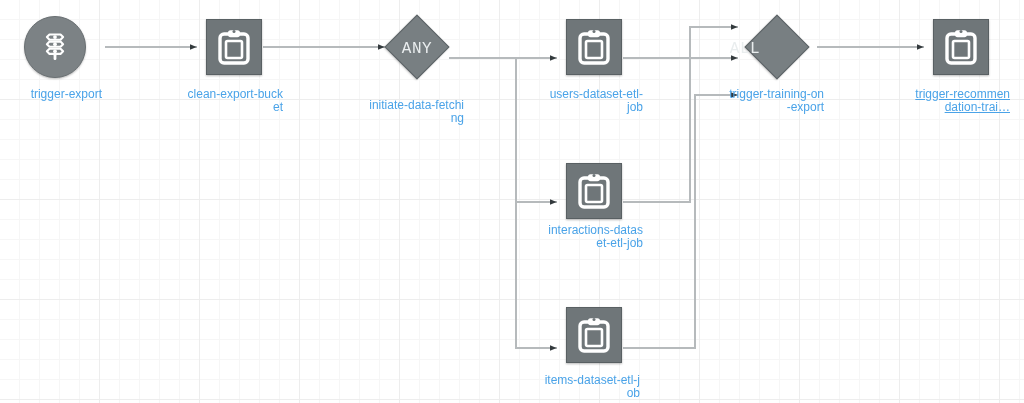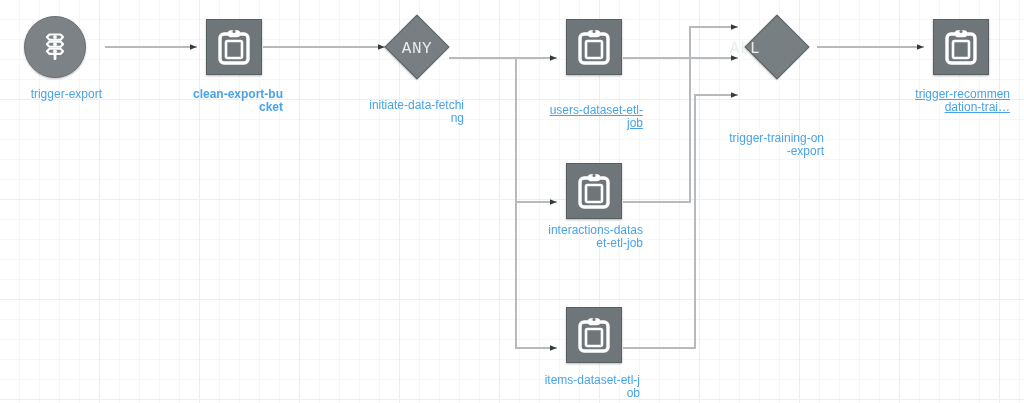--- a/index.html
+++ b/index.html
@@ -117,37 +117,37 @@
       <div class="node-label" style="left: 6px; top: 88px;">trigger-export</div>
       <div class="task-box" style="left: 206px; top: 19px;">
         <svg width="34" height="38" viewBox="0 0 34 38">
           <rect x="3" y="6" width="28" height="29" rx="4" ry="4" fill="none" stroke="#ffffff" stroke-width="3.4"></rect>
           <path d="M12 6 V4.5 a1.6 1.6 0 0 1 1.6 -1.6 h6.8 A1.6 1.6 0 0 1 22 4.5 V6 z" fill="#ffffff"></path>
           <rect x="11" y="2.2" width="12" height="7" rx="2.6" ry="2.6" fill="#ffffff"></rect>
           <circle cx="17" cy="3.4" r="1.5" fill="#6f7679"></circle>
           <rect x="9" y="13" width="16" height="17" rx="1.5" ry="1.5" fill="none" stroke="#ffffff" stroke-width="2.6"></rect>
         </svg>
       </div>
-      <div class="node-label" style="left: 187px; top: 88px; font-weight: bold;">clean-export-bucket</div>
+      <div class="node-label" style="left: 187px; top: 88px;">clean-export-bucket</div>
       <div class="gate" style="left: 394px; top: 24px;"></div>
       <div class="gate-label" style="left: 382px; top: 40px;">ANY</div>
       <div class="node-label" style="left: 368px; top: 99px;">initiate-data-fetching</div>
       <div class="task-box" style="left: 566px; top: 19px;">
         <svg width="34" height="38" viewBox="0 0 34 38">
           <rect x="3" y="6" width="28" height="29" rx="4" ry="4" fill="none" stroke="#ffffff" stroke-width="3.4"></rect>
           <path d="M12 6 V4.5 a1.6 1.6 0 0 1 1.6 -1.6 h6.8 A1.6 1.6 0 0 1 22 4.5 V6 z" fill="#ffffff"></path>
           <rect x="11" y="2.2" width="12" height="7" rx="2.6" ry="2.6" fill="#ffffff"></rect>
           <circle cx="17" cy="3.4" r="1.5" fill="#6f7679"></circle>
           <rect x="9" y="13" width="16" height="17" rx="1.5" ry="1.5" fill="none" stroke="#ffffff" stroke-width="2.6"></rect>
         </svg>
       </div>
-      <div class="node-label" style="left: 547px; top: 104px; text-decoration: underline;">users-dataset-etl-job</div>
+      <div class="node-label" style="left: 547px; top: 88px;">users-dataset-etl-job</div>
       <div class="gate" style="left: 754px; top: 24px;"></div>
       <div class="gate-label" style="left: 710px; top: 40px;">ALL</div>
-      <div class="node-label" style="left: 728px; top: 88px; margin-top: 44px;">trigger-training-on-export</div>
+      <div class="node-label" style="left: 728px; top: 88px;">trigger-training-on-export</div>
       <div class="task-box" style="left: 933px; top: 19px;">
         <svg width="34" height="38" viewBox="0 0 34 38">
           <rect x="3" y="6" width="28" height="29" rx="4" ry="4" fill="none" stroke="#ffffff" stroke-width="3.4"></rect>
           <path d="M12 6 V4.5 a1.6 1.6 0 0 1 1.6 -1.6 h6.8 A1.6 1.6 0 0 1 22 4.5 V6 z" fill="#ffffff"></path>
           <rect x="11" y="2.2" width="12" height="7" rx="2.6" ry="2.6" fill="#ffffff"></rect>
           <circle cx="17" cy="3.4" r="1.5" fill="#6f7679"></circle>
           <rect x="9" y="13" width="16" height="17" rx="1.5" ry="1.5" fill="none" stroke="#ffffff" stroke-width="2.6"></rect>
         </svg>
       </div>
       <div class="node-label" style="left: 914px; top: 88px; text-decoration: underline;">trigger-recommendation-trai…</div>

